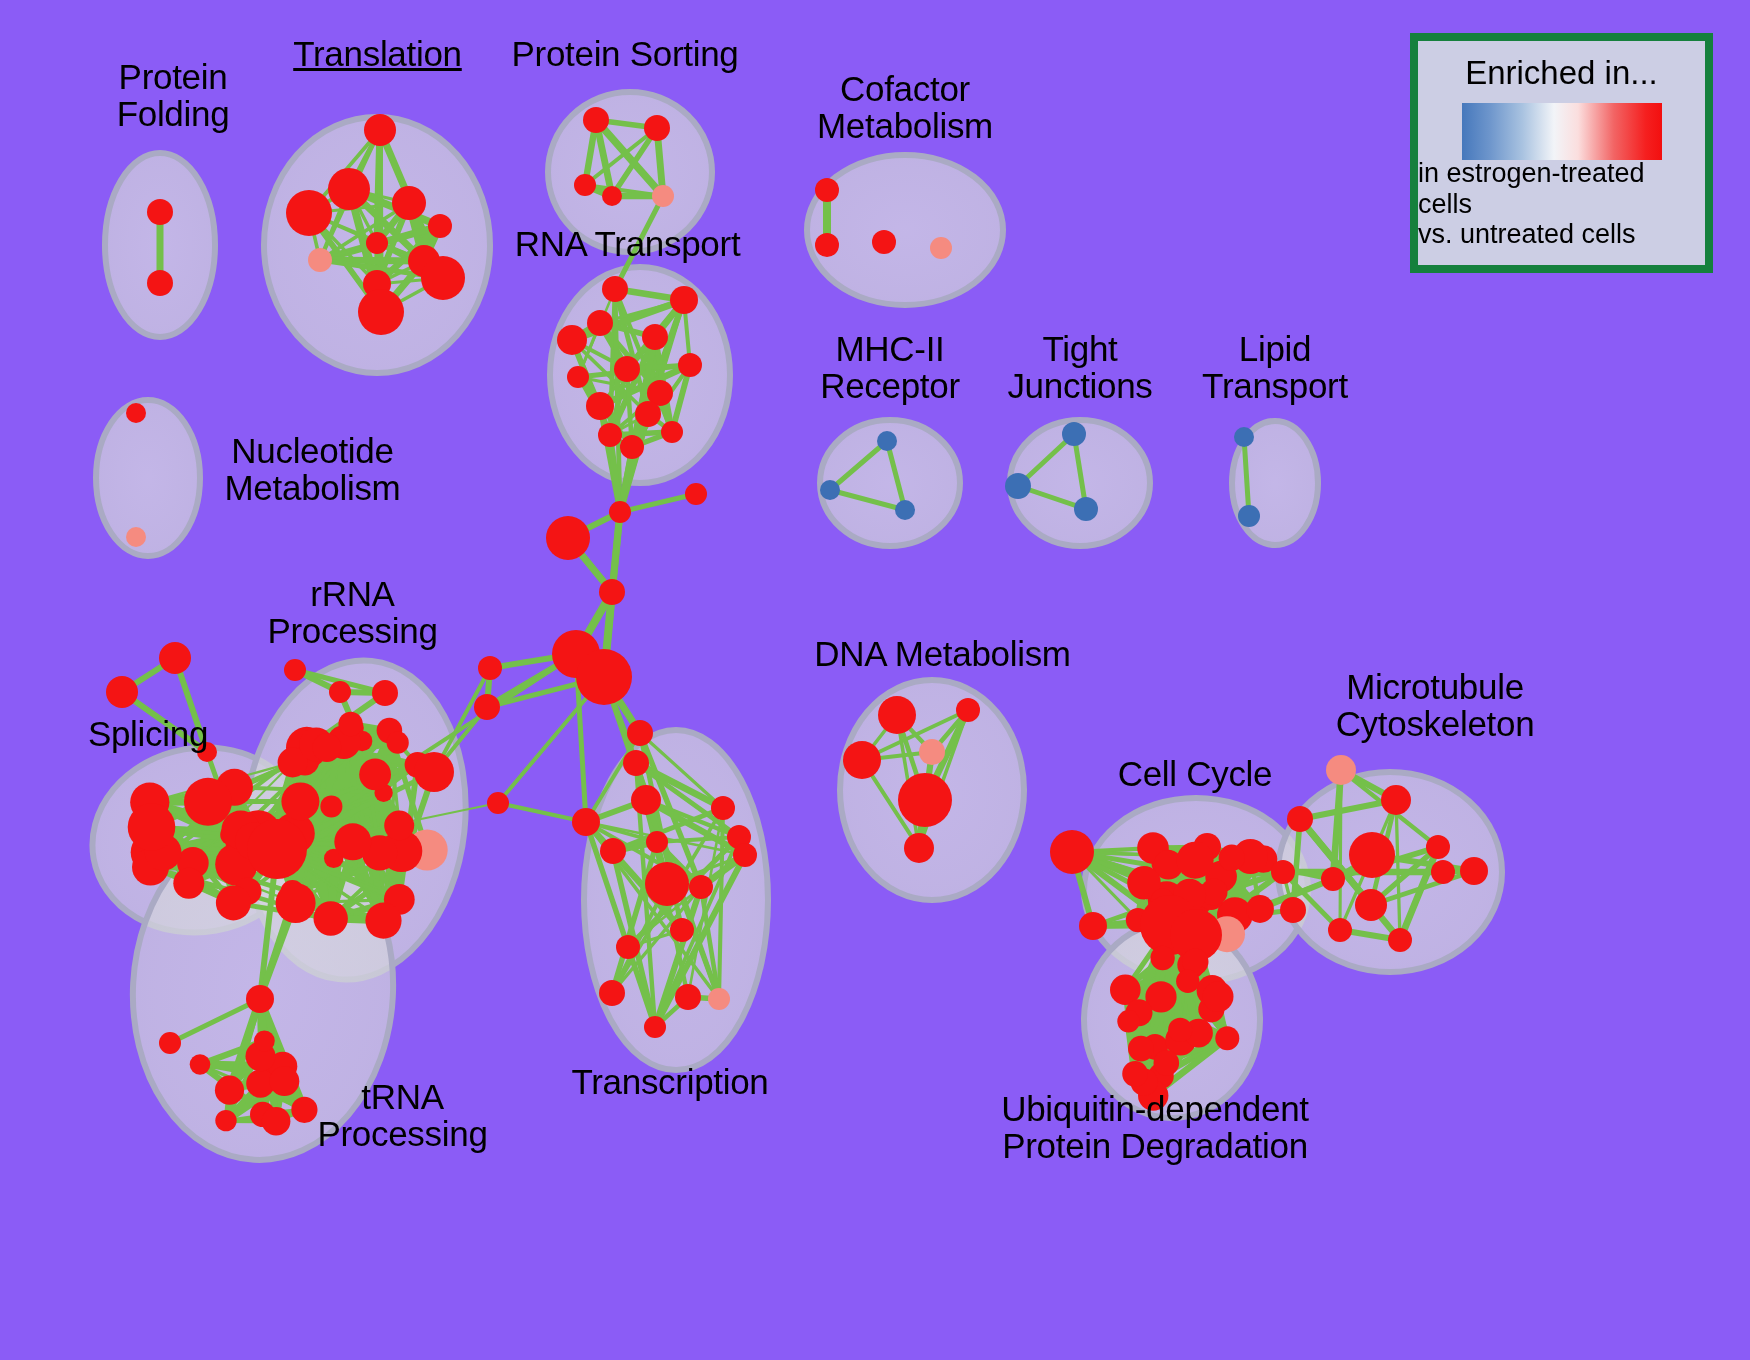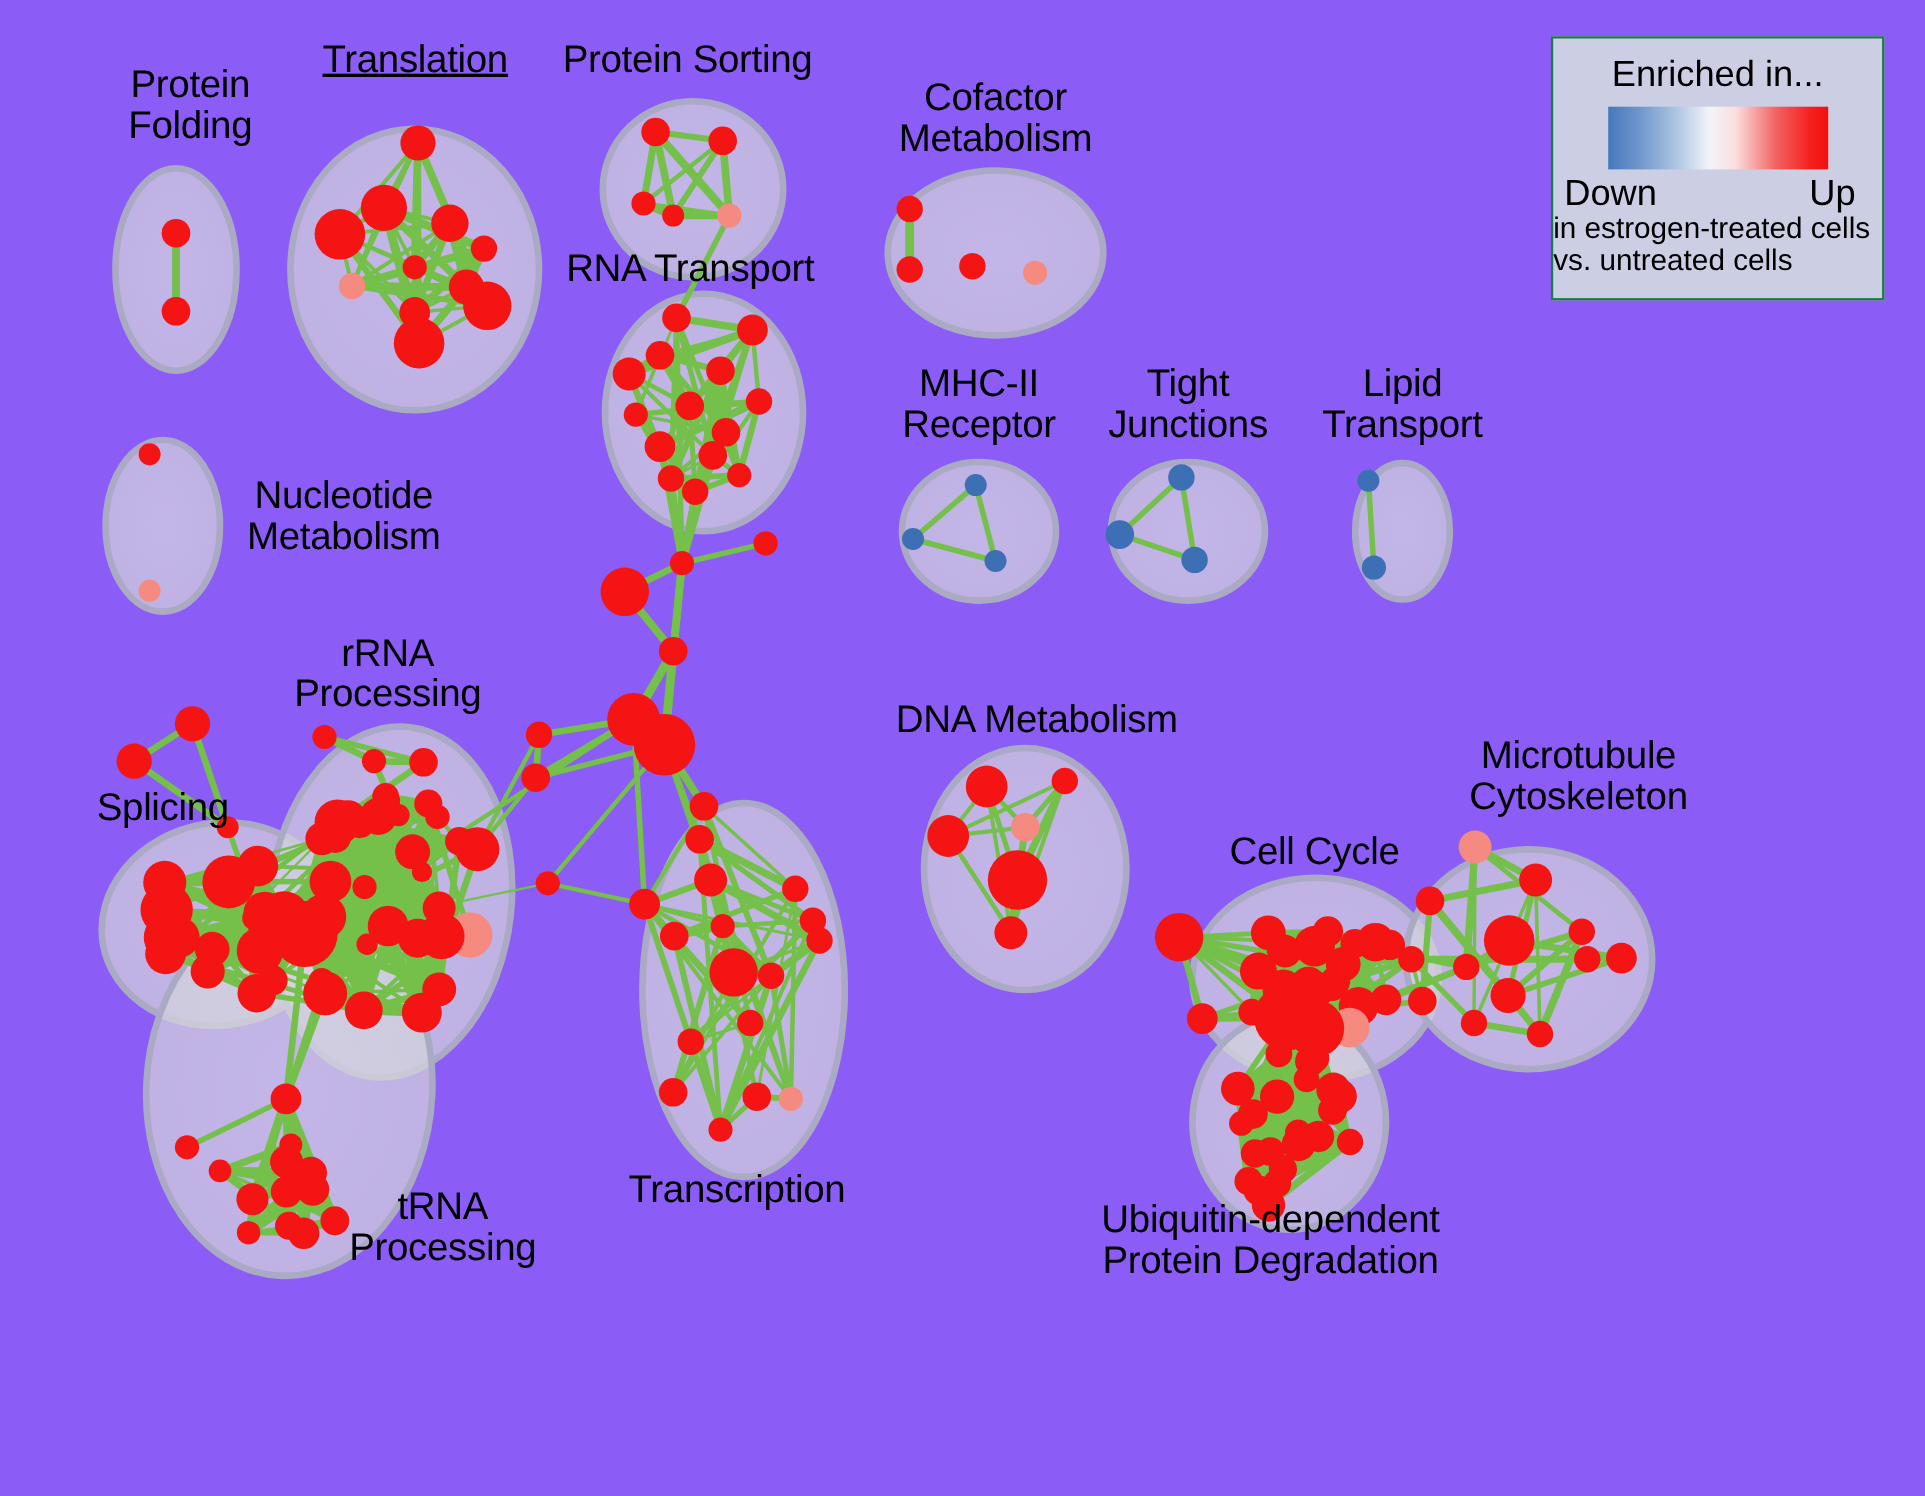--- a/index.html
+++ b/index.html
@@ -1,20 +1,20 @@
 <!DOCTYPE html>
 <html><head>
 <meta charset="utf-8">
 <style>
   html,body{margin:0;padding:0;background:#ffffff;}
   body{font-family:"Liberation Sans",sans-serif;}
   #stage{position:relative;width:1750px;height:1360px;background:#8b5cf6;overflow:hidden;}
   #net{position:absolute;left:0;top:0;width:1750px;height:1360px;}
   .cl-label{position:absolute;color:#000;font-family:"Liberation Sans",sans-serif;font-size:35px;font-weight:400;line-height:1.07;text-align:center;white-space:pre-line;letter-spacing:-0.3px;}
-  #legend{position:absolute;left:1410px;top:33px;width:303px;height:240px;border:2px solid #15803d;background:#cccee4;box-sizing:border-box;}
+  #legend{position:absolute;left:1410px;top:33px;width:303px;height:240px;border:8px solid #15803d;background:#cccee4;box-sizing:border-box;}
   #legend .lg-title{text-align:center;font-size:33px;color:#000;margin-top:13px;}
   #legend .lg-bar{margin:11px auto 0 auto;width:200px;height:57px;
      background:linear-gradient(to right,#4678bc 0%,#6e96cc 14%,#a8c2e0 30%,#f2f4f8 46%,#fbdede 58%,#f26464 76%,#f51f1f 92%,#f30f0f 100%);}
   #legend .lg-ends{position:relative;height:38px;margin:2px 6px 0 6px;}
   #legend .lg-ends span{position:absolute;font-size:33px;color:#000;}
   #legend .lg-down{left:4px;top:0;}
   #legend .lg-up{right:18px;top:0;}
   #legend .lg-sub{text-align:left;font-size:27px;color:#000;line-height:1.16;margin-top:-2px;}
 </style>
 </head>
@@ -1371,21 +1371,17 @@
       <div class="cl-label" style="left: 1105px; top: 755px; width: 180px;">Cell Cycle</div>
       <div class="cl-label" style="left: 990px; top: 1090px; width: 330px;">Ubiquitin-dependent
 Protein Degradation</div>
       <div class="cl-label" style="left: 1310px; top: 668px; width: 250px;">Microtubule
 Cytoskeleton</div>
     </div>
 
   <div id="legend">
     <div class="lg-title">Enriched in...</div>
     <div class="lg-bar"></div>
-    <div class="lg-ends">
-      <span class="lg-down">Down</span>
-      <span class="lg-up">Up</span>
-    </div>
     <div class="lg-sub">in estrogen-treated cells</div>
     <div class="lg-sub">vs. untreated cells</div>
   </div>
 
 </div>
 
 </body></html>

